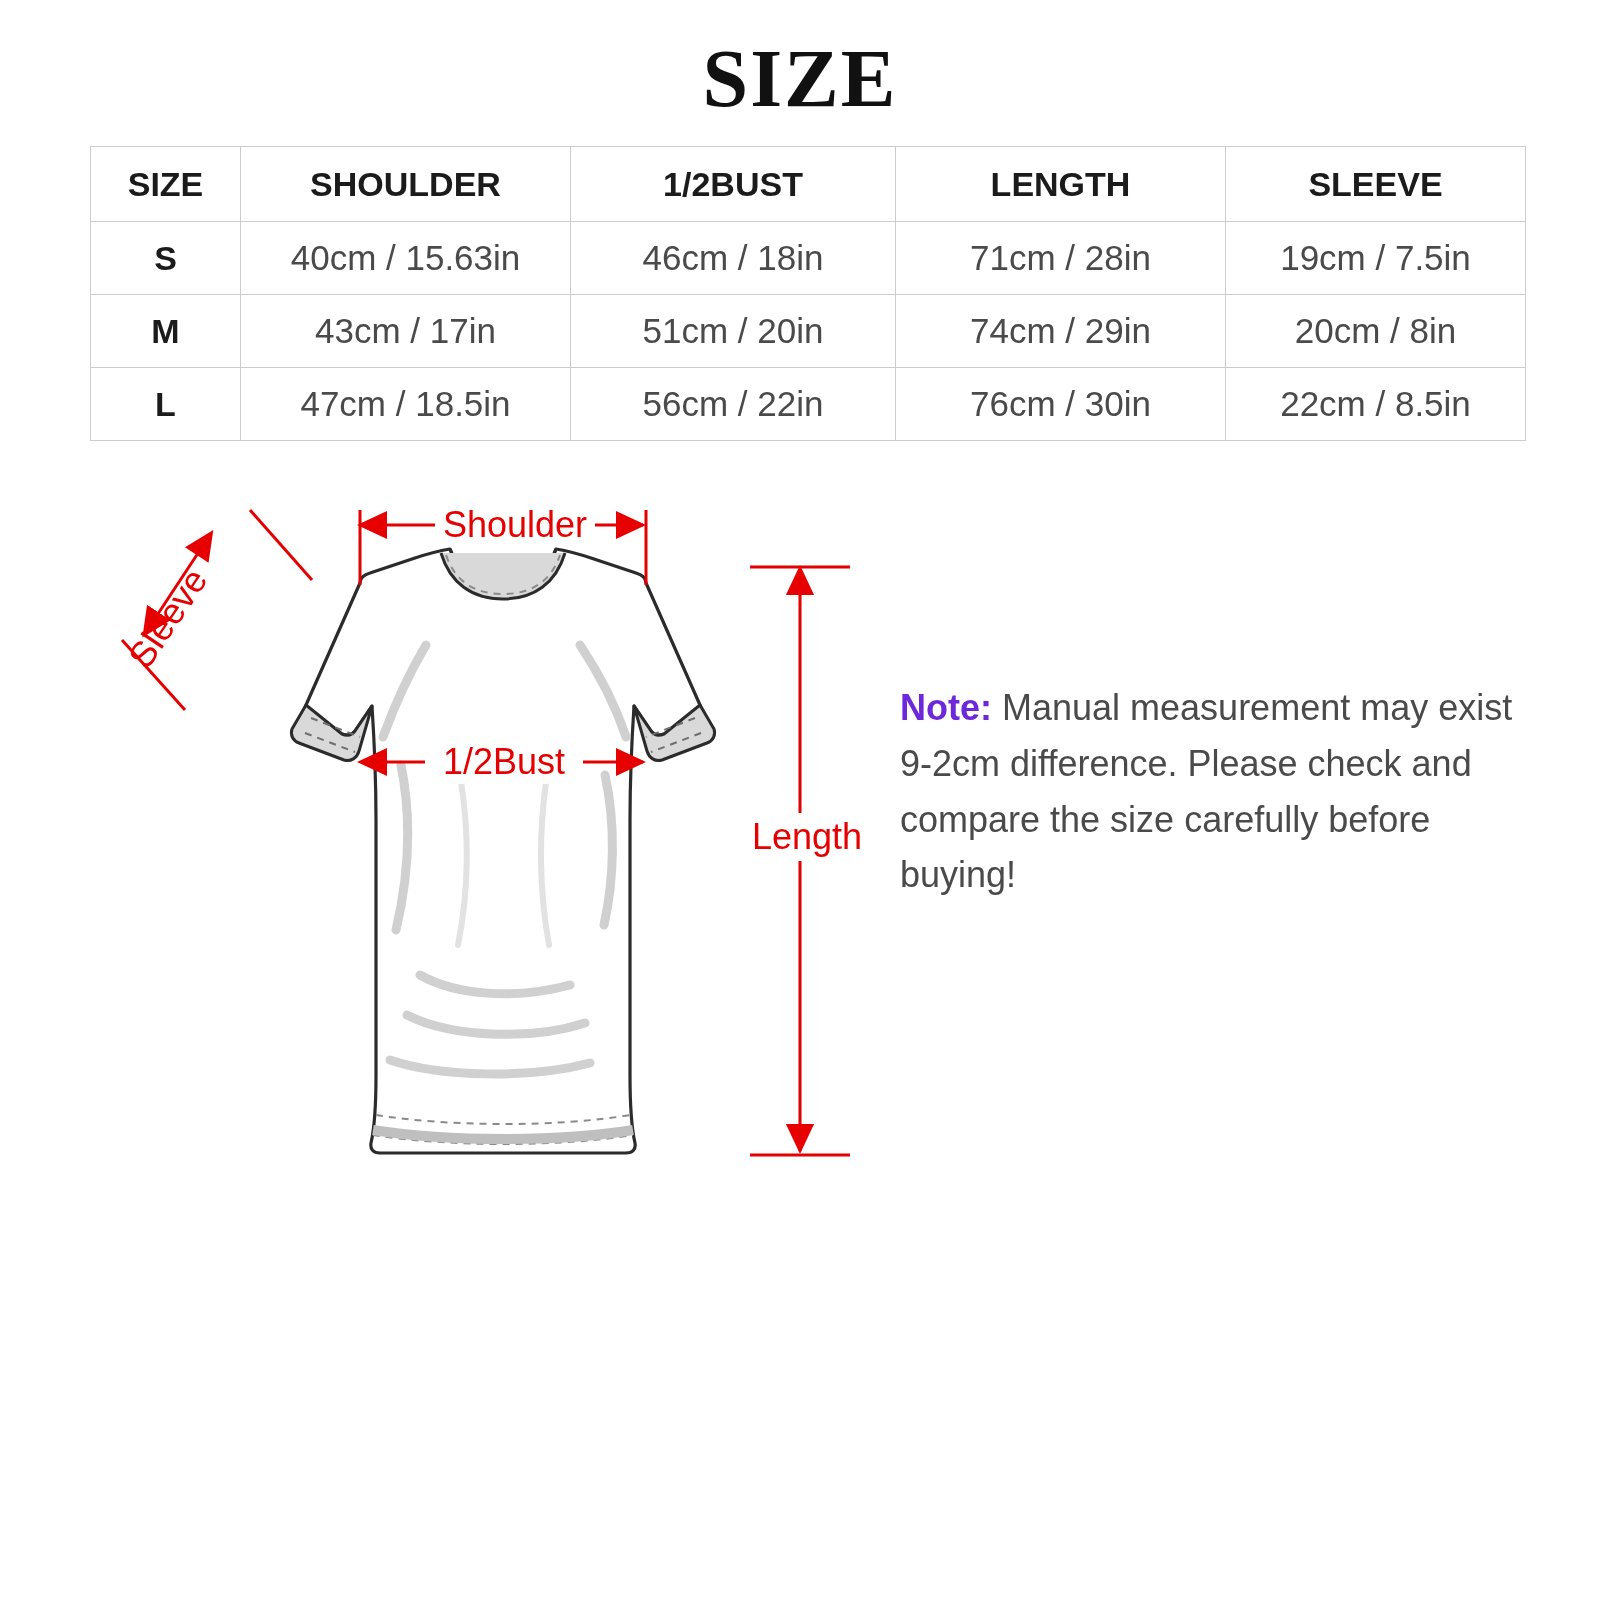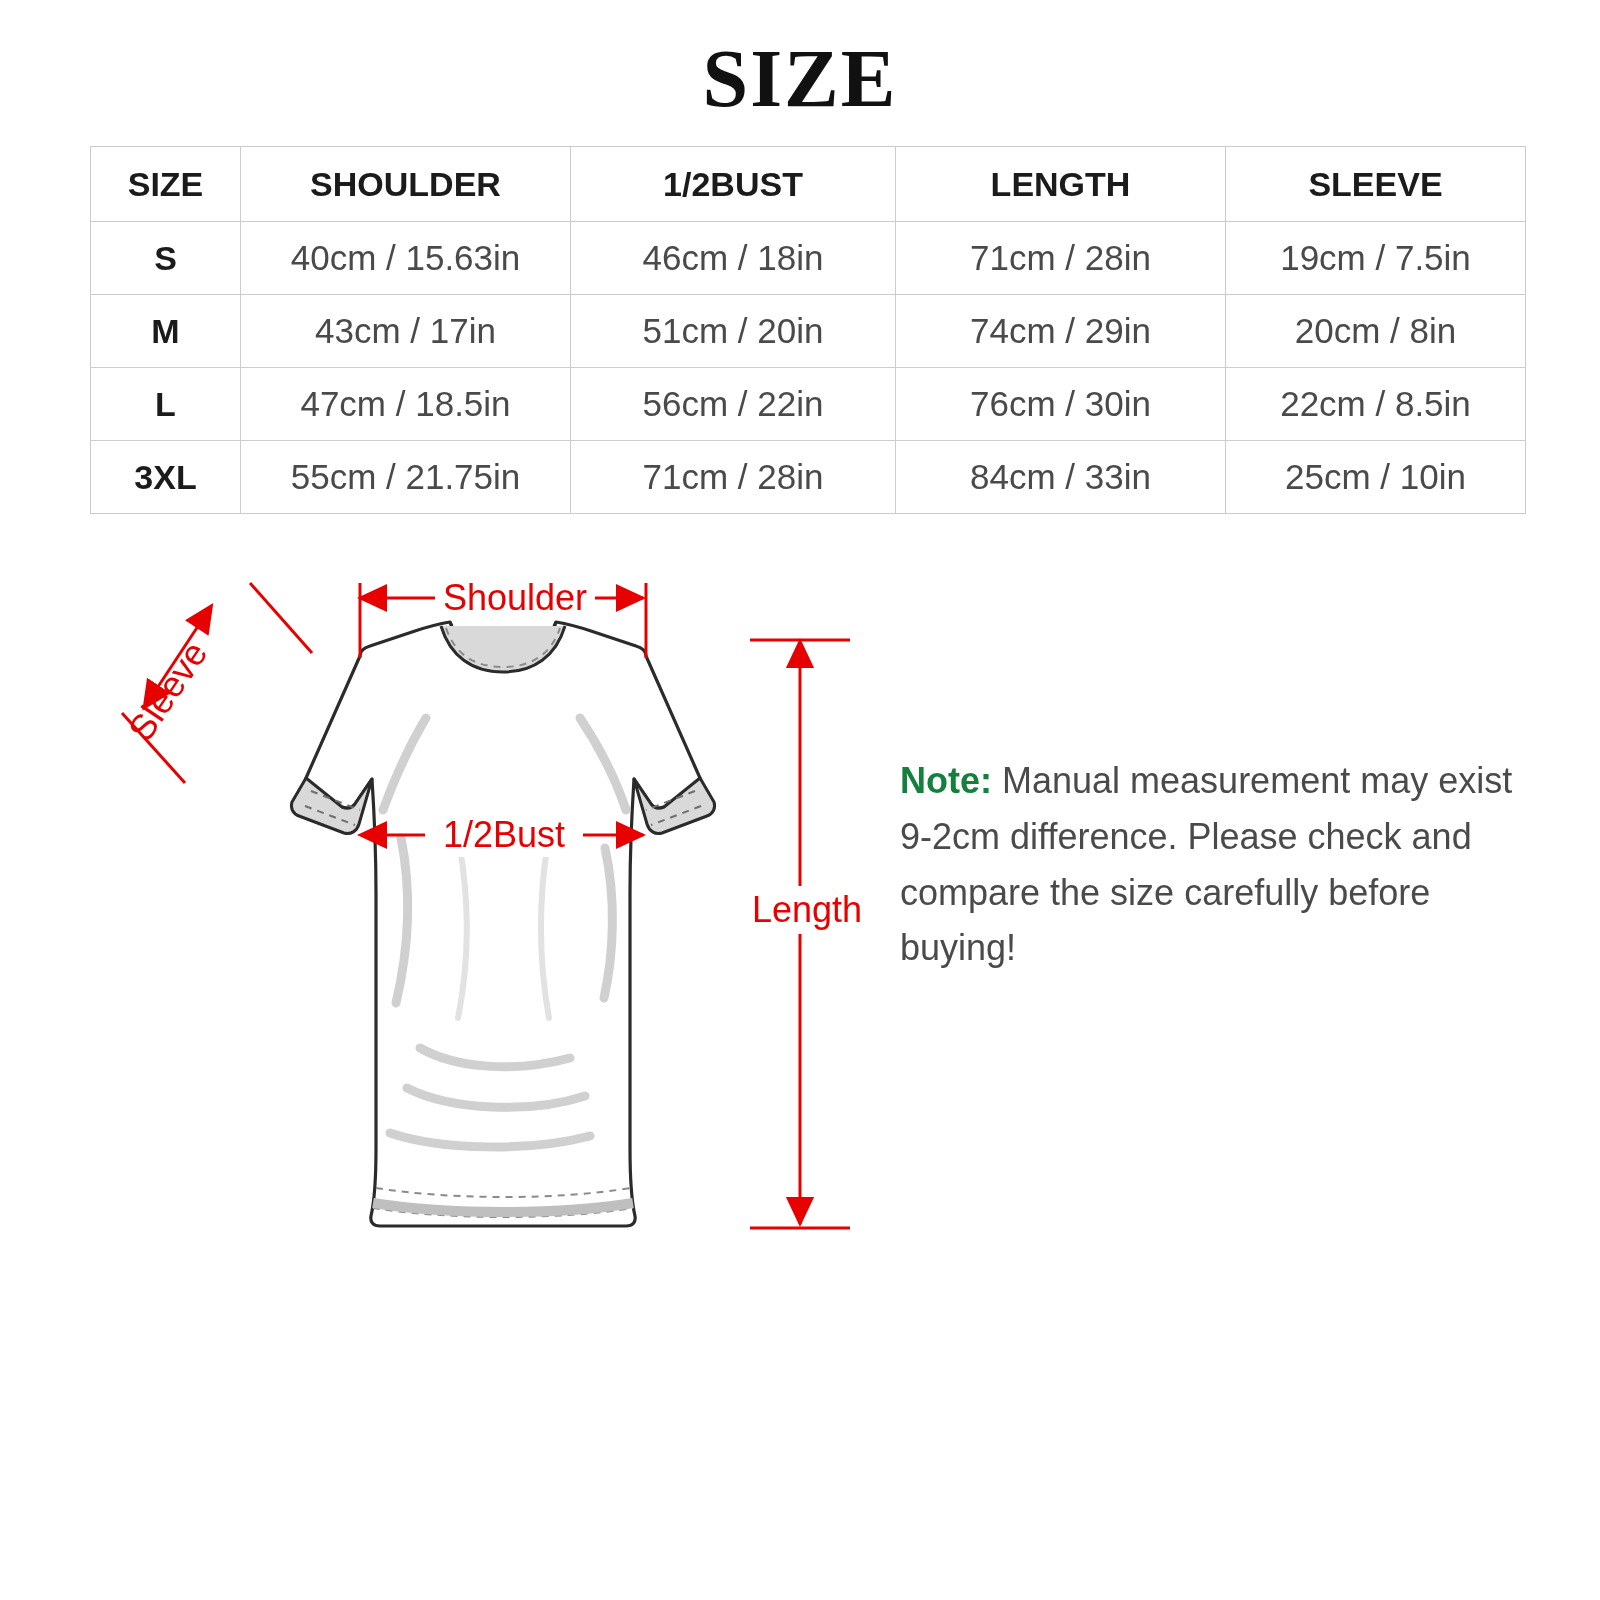--- a/index.html
+++ b/index.html
@@ -84,21 +84,21 @@
   .note {
     position: absolute;
     left: 900px;
     top: 205px;
     width: 640px;
     font-size: 36px;
     line-height: 1.55;
     color: #4a4a4a;
   }
   .note b {
-    color: #15803d;
+    color: #6d28d9;
     font-weight: 700;
   }
 </style>
 </head>
 <body>
 
 <div class="title">SIZE</div>
 
 <div class="table-wrap">
   <table class="size-table">
@@ -132,27 +132,20 @@
         <td>51cm / 20in</td>
         <td>74cm / 29in</td>
         <td>20cm / 8in</td>
       </tr>
       <tr>
         <td class="size-col">L</td>
         <td>47cm / 18.5in</td>
         <td>56cm / 22in</td>
         <td>76cm / 30in</td>
         <td>22cm / 8.5in</td>
-      </tr>
-      <tr>
-        <td class="size-col">3XL</td>
-        <td>55cm / 21.75in</td>
-        <td>71cm / 28in</td>
-        <td>84cm / 33in</td>
-        <td>25cm / 10in</td>
       </tr>
     </tbody>
   </table>
 </div>
 
 <div class="diagram-area">
 
   <svg class="shirt-svg" width="840" height="760" viewBox="0 0 840 760">
     <defs>
       <marker id="arrR" markerWidth="11" markerHeight="11" refX="9" refY="5.5" orient="auto">

